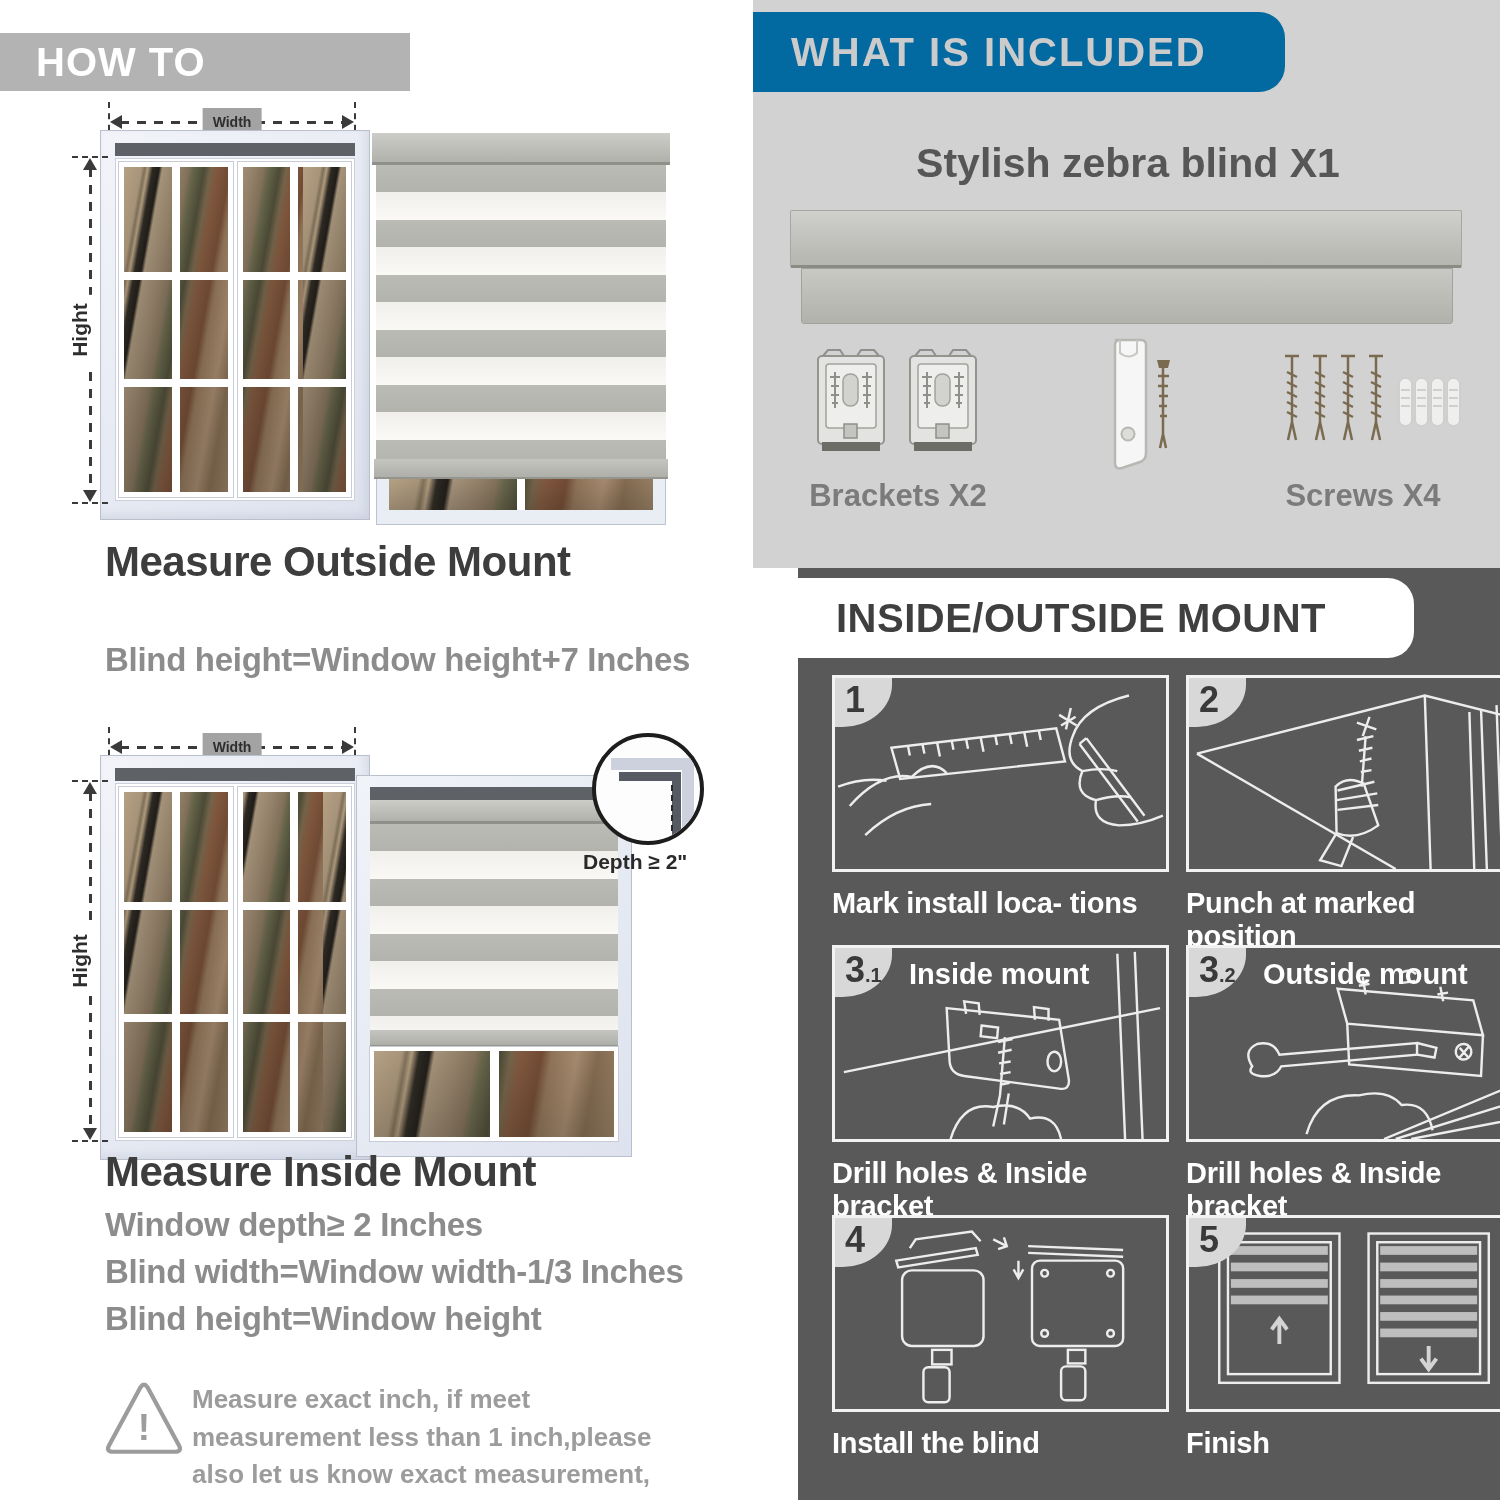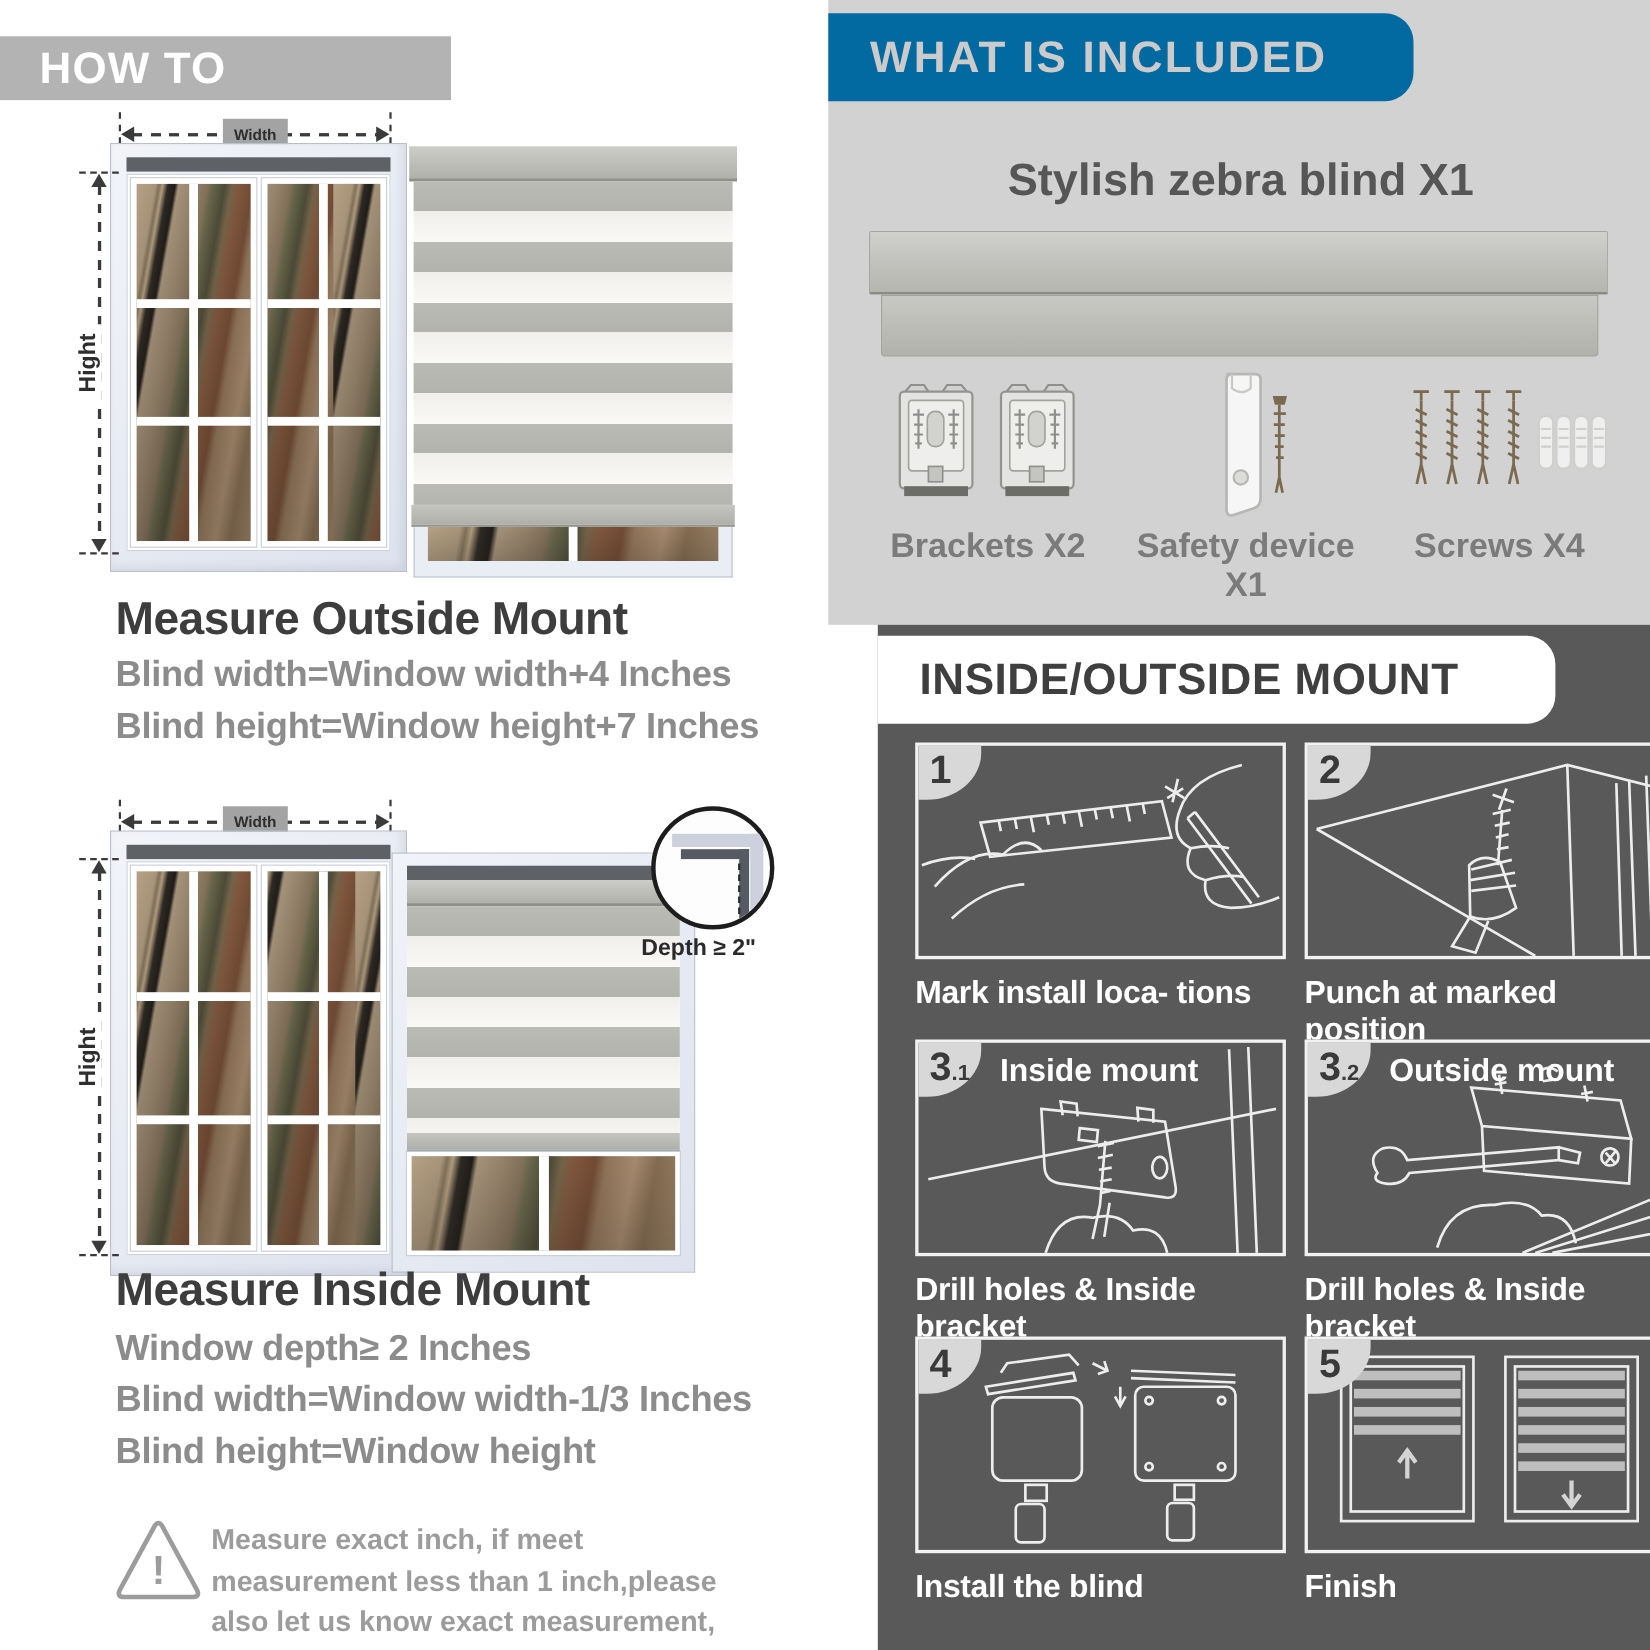--- a/index.html
+++ b/index.html
@@ -159,21 +159,20 @@
   <div class="blind-outside" style="left:376px; top:133px; width:290px; height:392px;">
     <div class="cassette"></div>
     <div class="zebra"></div>
     <div class="botrail"></div>
     <div class="under-window">
       <div class="photo"></div>
     </div>
   </div>
 
   <div class="h-meas" style="left:105px; top:538px;">Measure Outside Mount</div>
-  <div class="l-meas" style="left:105px; top:594px;">Blind width=Window width+4 Inches</div>
   <div class="l-meas" style="left:105px; top:641px;">Blind height=Window height+7 Inches</div>
 
   <div class="dim-w" style="left:108px; top:733px; width:248px;">
     <span class="tick l"></span>
     <span class="tick r"></span>
     <span class="line"></span>
     <span class="ah l"></span>
     <span class="ah r"></span>
     <span class="lbl">Width</span>
   </div>
@@ -245,21 +244,20 @@
     </svg>
     <div class="item-lbl" style="left:30px; top:478px; width:230px;">Brackets X2</div>
 
     <svg style="position:absolute; left:330px; top:336px;" width="96" height="136" viewBox="0 0 96 136">
       <path d="M32 4 h26 q5 0 5 5 v108 q0 7 -6 9 l-18 6 q-7 2 -7 -5 V9 q0 -5 5 -5 z" fill="rgba(255,255,255,.8)" stroke="#b7b7b3" stroke-width="2.5"></path>
       <path d="M37 4 v13 q9 7 17 0 V4" fill="none" stroke="#c8c8c4" stroke-width="2"></path>
       <circle cx="45" cy="98" r="6.5" fill="#dcdcd8" stroke="#b7b7b3" stroke-width="2"></circle>
       <path d="M74 24 h13 l-2 8 h-9 z" fill="#7a6a50"></path>
       <path d="M80 32 v66 M75 40 h11 M75 50 h10 M76 60 h9 M76 70 h8 M77 80 h7 M80 98 l-3 14 M80 98 l3 14" fill="none" stroke="#7a6a50" stroke-width="2.5"></path>
     </svg>
-    <div class="item-lbl" style="left:272px; top:478px; width:215px;">Safety device X1</div>
 
     <svg style="position:absolute; left:528px; top:350px;" width="182" height="104" viewBox="0 0 182 104">
       <g id="scr" fill="none" stroke="#7a6a50" stroke-width="2.5">
         <path d="M4 6 h14 M11 6 v8"></path>
         <path d="M11 14 v58"></path>
         <path d="M6 22 l10 5 M6 32 l10 5 M6 42 l10 5 M6 52 l10 5 M6 62 l10 5"></path>
         <path d="M11 72 l-4 18 M11 72 l4 18"></path>
       </g>
       <use href="#scr" x="28"></use>
         <use href="#scr" x="56"></use>

